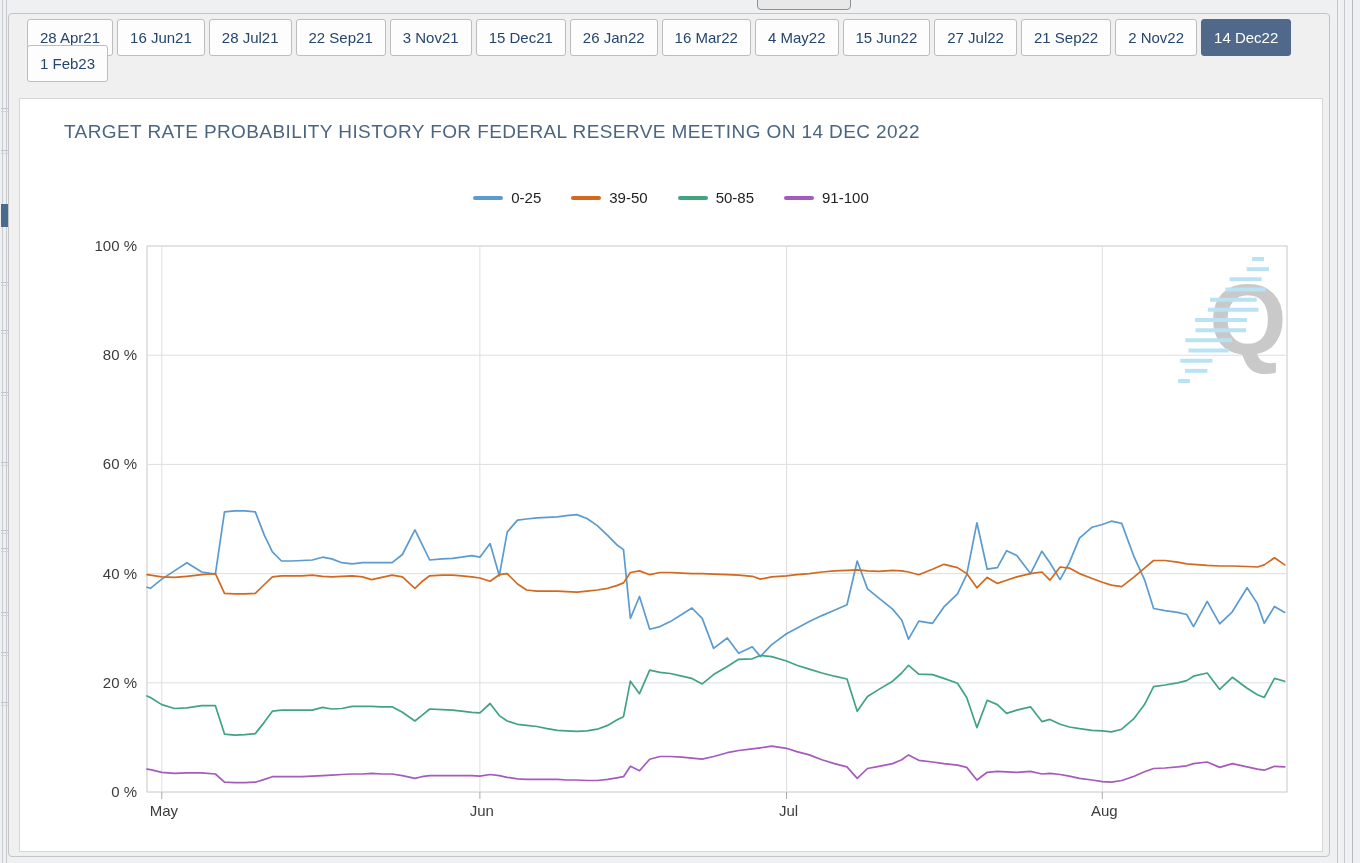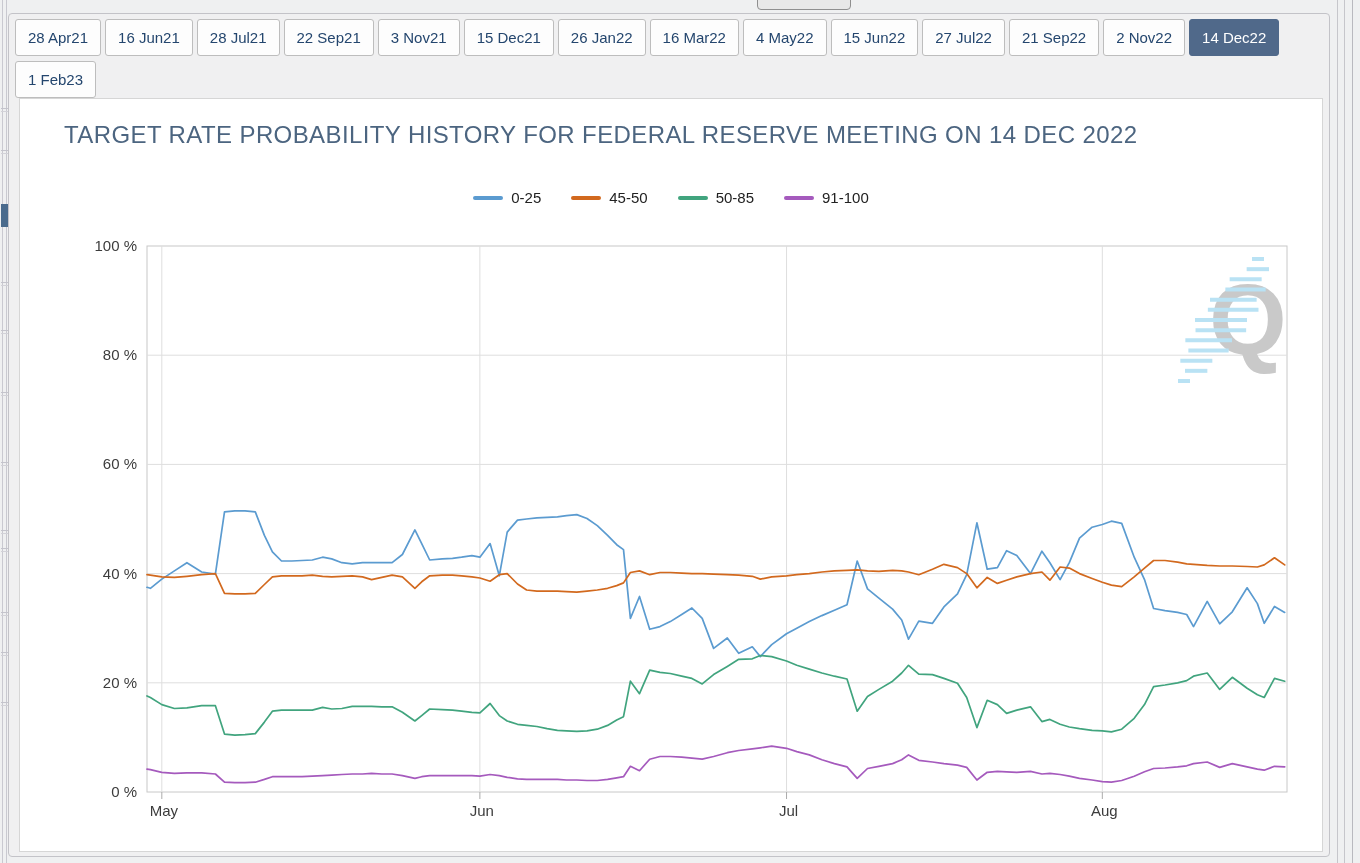--- a/index.html
+++ b/index.html
@@ -18,31 +18,31 @@
 
   
   .top-button{position:absolute;left:757px;top:-14px;width:94px;height:24px;background:#e8e8e8;
     border:1px solid #8f8f8f;border-radius:4px;box-sizing:border-box;}
 
   
   .container{position:absolute;left:8px;top:13px;width:1322px;height:844px;box-sizing:border-box;
     background:#f0f0f1;border:1px solid #c3c3c8;border-radius:4px;}
 
   .tabrow{position:absolute;left:6px;right:6px;height:38px;white-space:nowrap;}
-  #tabrow1{top:5px;}
-  #tabrow2{top:47px;}
+  #tabrow1{top:5px;margin-left:12px;}
+  #tabrow2{top:31px;margin-left:12px;}
   .tab{display:inline-block;box-sizing:border-box;height:37px;line-height:35px;padding:0 12px;
     margin-right:4px;background:#fdfdfd;border:1px solid #bdbdbd;border-radius:3px;
     color:#24466e;font-size:15px;cursor:pointer;vertical-align:top;}
   .tab.selected{background:#50698a;border-color:#50698a;color:#ffffff;}
 
   
   .panel{position:absolute;left:10px;top:84px;width:1304px;height:754px;box-sizing:border-box;
     background:#ffffff;border:1px solid #d6d6d6;}
-  .chart-title{position:absolute;left:44px;top:22px;margin:0;font-size:24px;font-weight:400;
+  .chart-title{position:absolute;left:44px;top:22px;margin:0;font-size:19px;font-weight:400;
     letter-spacing:0.4px;color:#4c6580;white-space:nowrap;}
   .legend{position:absolute;left:0;top:90px;width:100%;display:flex;justify-content:center;
     align-items:center;gap:30px;}
   .legend-item{display:flex;align-items:center;gap:8px;cursor:pointer;}
   .legend-swatch{display:inline-block;width:30px;height:4px;border-radius:2px;}
   .legend-label{font-size:15px;color:#222222;}
   svg{position:absolute;left:0;top:0;}
   svg text{font-family:"Liberation Sans",sans-serif;}
 </style>
 </head>
@@ -77,21 +77,21 @@
 
     <div class="panel">
       <h1 class="chart-title">TARGET RATE PROBABILITY HISTORY FOR FEDERAL RESERVE MEETING ON 14 DEC 2022</h1>
       <div class="legend" id="legend">
           <div class="legend-item">
             <span class="legend-swatch" style="background: rgb(91, 155, 208);"></span>
             <span class="legend-label">0-25</span>
           </div>
           <div class="legend-item">
             <span class="legend-swatch" style="background: rgb(210, 105, 30);"></span>
-            <span class="legend-label">45-50</span>
+            <span class="legend-label">39-50</span>
           </div>
           <div class="legend-item">
             <span class="legend-swatch" style="background: rgb(65, 164, 126);"></span>
             <span class="legend-label">50-85</span>
           </div>
           <div class="legend-item">
             <span class="legend-swatch" style="background: rgb(165, 90, 189);"></span>
             <span class="legend-label">91-100</span>
           </div>
         </div>

